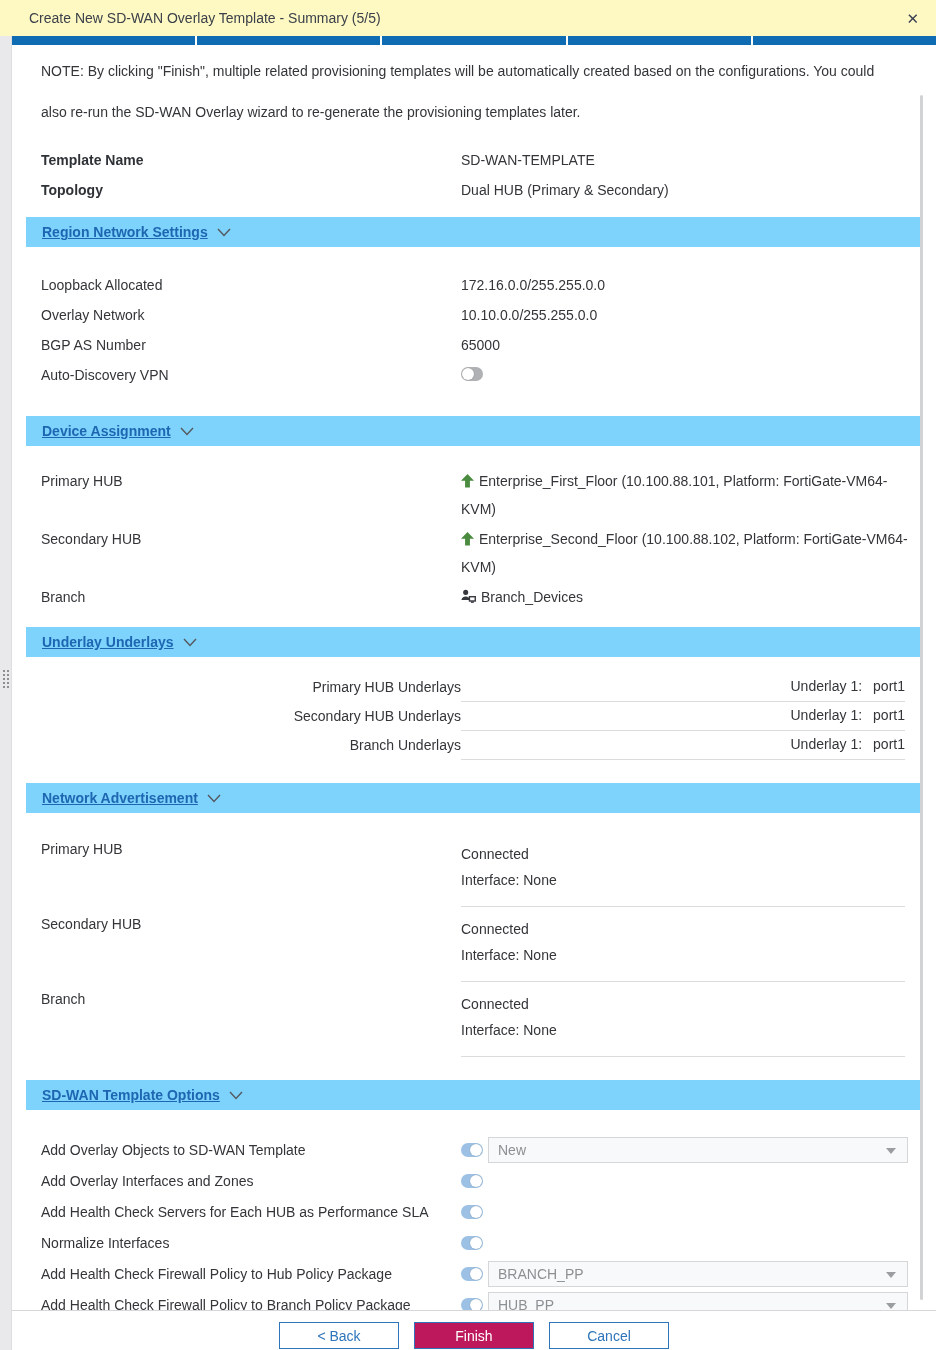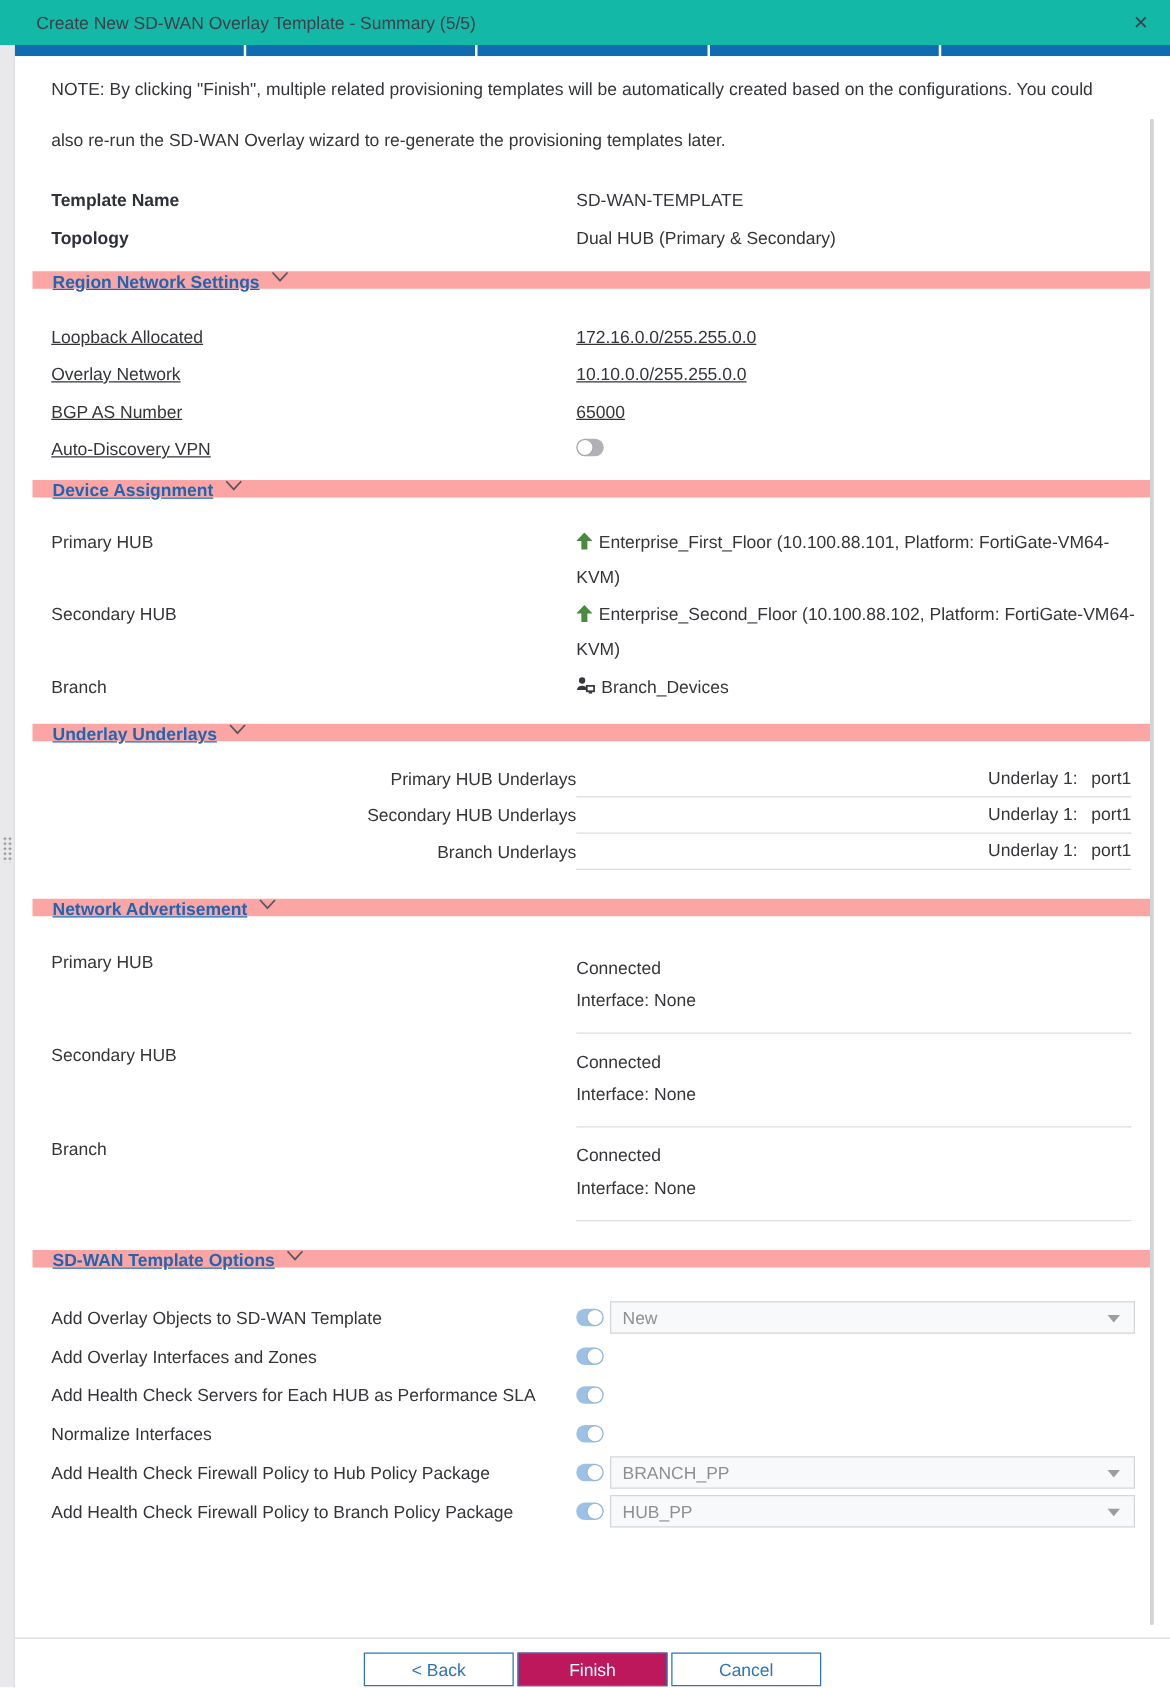--- a/index.html
+++ b/index.html
@@ -1,20 +1,20 @@
 <!DOCTYPE html>
 <html><head>
 <meta charset="utf-8">
 <style>
   * { margin:0; padding:0; box-sizing:border-box; }
   html,body { width:936px; height:1350px; overflow:hidden; }
   body { font-family:"Liberation Sans","DejaVu Sans",sans-serif; font-size:14px; color:#333538; background:#fff; position:relative; }
 
   
-  #titlebar { position:absolute; top:0; left:0; width:936px; height:36px; background:#14b8a6; display:flex; align-items:center; padding:0 17px 0 29px; }
+  #titlebar { position:absolute; top:0; left:0; width:936px; height:36px; background:#fef9c3; display:flex; align-items:center; padding:0 17px 0 29px; }
   #titlebar .title { color:#3b404a; font-size:14px; flex:1; }
   #titlebar .close { color:#3c4254; font-weight:bold; font-size:15px; cursor:pointer; line-height:1; }
 
   
   #progress { position:absolute; top:36px; left:12px; right:0; height:9px; display:flex; background:#fff; }
   #progress .seg { flex:1; background:#0f6cb2; margin-right:2px; }
   #progress .seg:last-child { margin-right:0; }
 
   
   #gutter { position:absolute; top:36px; left:0; width:12px; bottom:0; background:#e9e9eb; border-right:1px solid #dedee0; }
@@ -33,26 +33,26 @@
   .row { display:flex; align-items:flex-start; }
   .row .label { width:420px; flex:none; }
   .row .value { flex:1; min-width:0; }
 
   
   #overview { margin-top:12px; }
   #overview .row { height:30px; align-items:center; }
   #overview .label { font-weight:bold; color:#2e3136; }
 
   
-  .band { margin-top:0; height:14px; background:#fca5a5; display:flex; align-items:flex-start; padding-left:16px; }
+  .band { margin-top:0; height:30px; background:#7dd3fc; display:flex; align-items:center; padding-left:16px; }
   .band .stitle { color:#1e66b1; font-weight:bold; text-decoration:underline; cursor:pointer; }
   .band .chev { margin-left:9px; display:inline-flex; cursor:pointer; }
 
   
-  #region-rows { margin-top:23px; margin-bottom:10px;text-decoration:underline; }
+  #region-rows { margin-top:23px; margin-bottom:26px; }
   #region-rows .row { height:30px; align-items:center; }
 
   
   #device-rows { margin-top:22px; margin-bottom:15px; }
   #device-rows .row { line-height:26px; }
   #device-rows .row { margin-bottom:4px; }
   .dev-icon { display:inline-block; vertical-align:-2px; margin-right:5px; }
 
   
   #underlay-rows { margin-top:16px; margin-bottom:23px; }
@@ -79,21 +79,21 @@
   .toggle.off { background:#b0b1b4; }
   .toggle.off .knob { left:1px; }
 
   .select { flex:1; height:26px; margin-left:5px; margin-right:14px; background:#f8f9fa; border:1px solid #d5d6d8;
             display:flex; align-items:center; padding:0 26px 0 9px; color:#8d9093; position:relative; cursor:pointer; }
   .select .caret { position:absolute; right:11px; top:10px; width:0; height:0;
             border-left:5px solid transparent; border-right:5px solid transparent; border-top:6px solid #9b9da0; }
 
   
   #footer { position:absolute; left:12px; right:0; top:1310px; bottom:0; border-top:1px solid #d7d7d9; background:#fff;
-            display:flex; justify-content:center; gap:3px; padding-top:11px; }
+            display:flex; justify-content:center; gap:15px; padding-top:11px; }
   .btn { width:120px; height:27px; font-size:14px; display:flex; align-items:center; justify-content:center;
          border:1px solid #2d74b9; background:#fff; color:#2d74b9; cursor:pointer; font-family:inherit; }
   .btn.primary { background:#be185d; color:#fff; }
 </style>
 </head>
 <body>
 
 <div id="titlebar">
   <span class="title">Create New SD-WAN Overlay Template - Summary (5/5)</span>
   <span class="close">✕</span>

